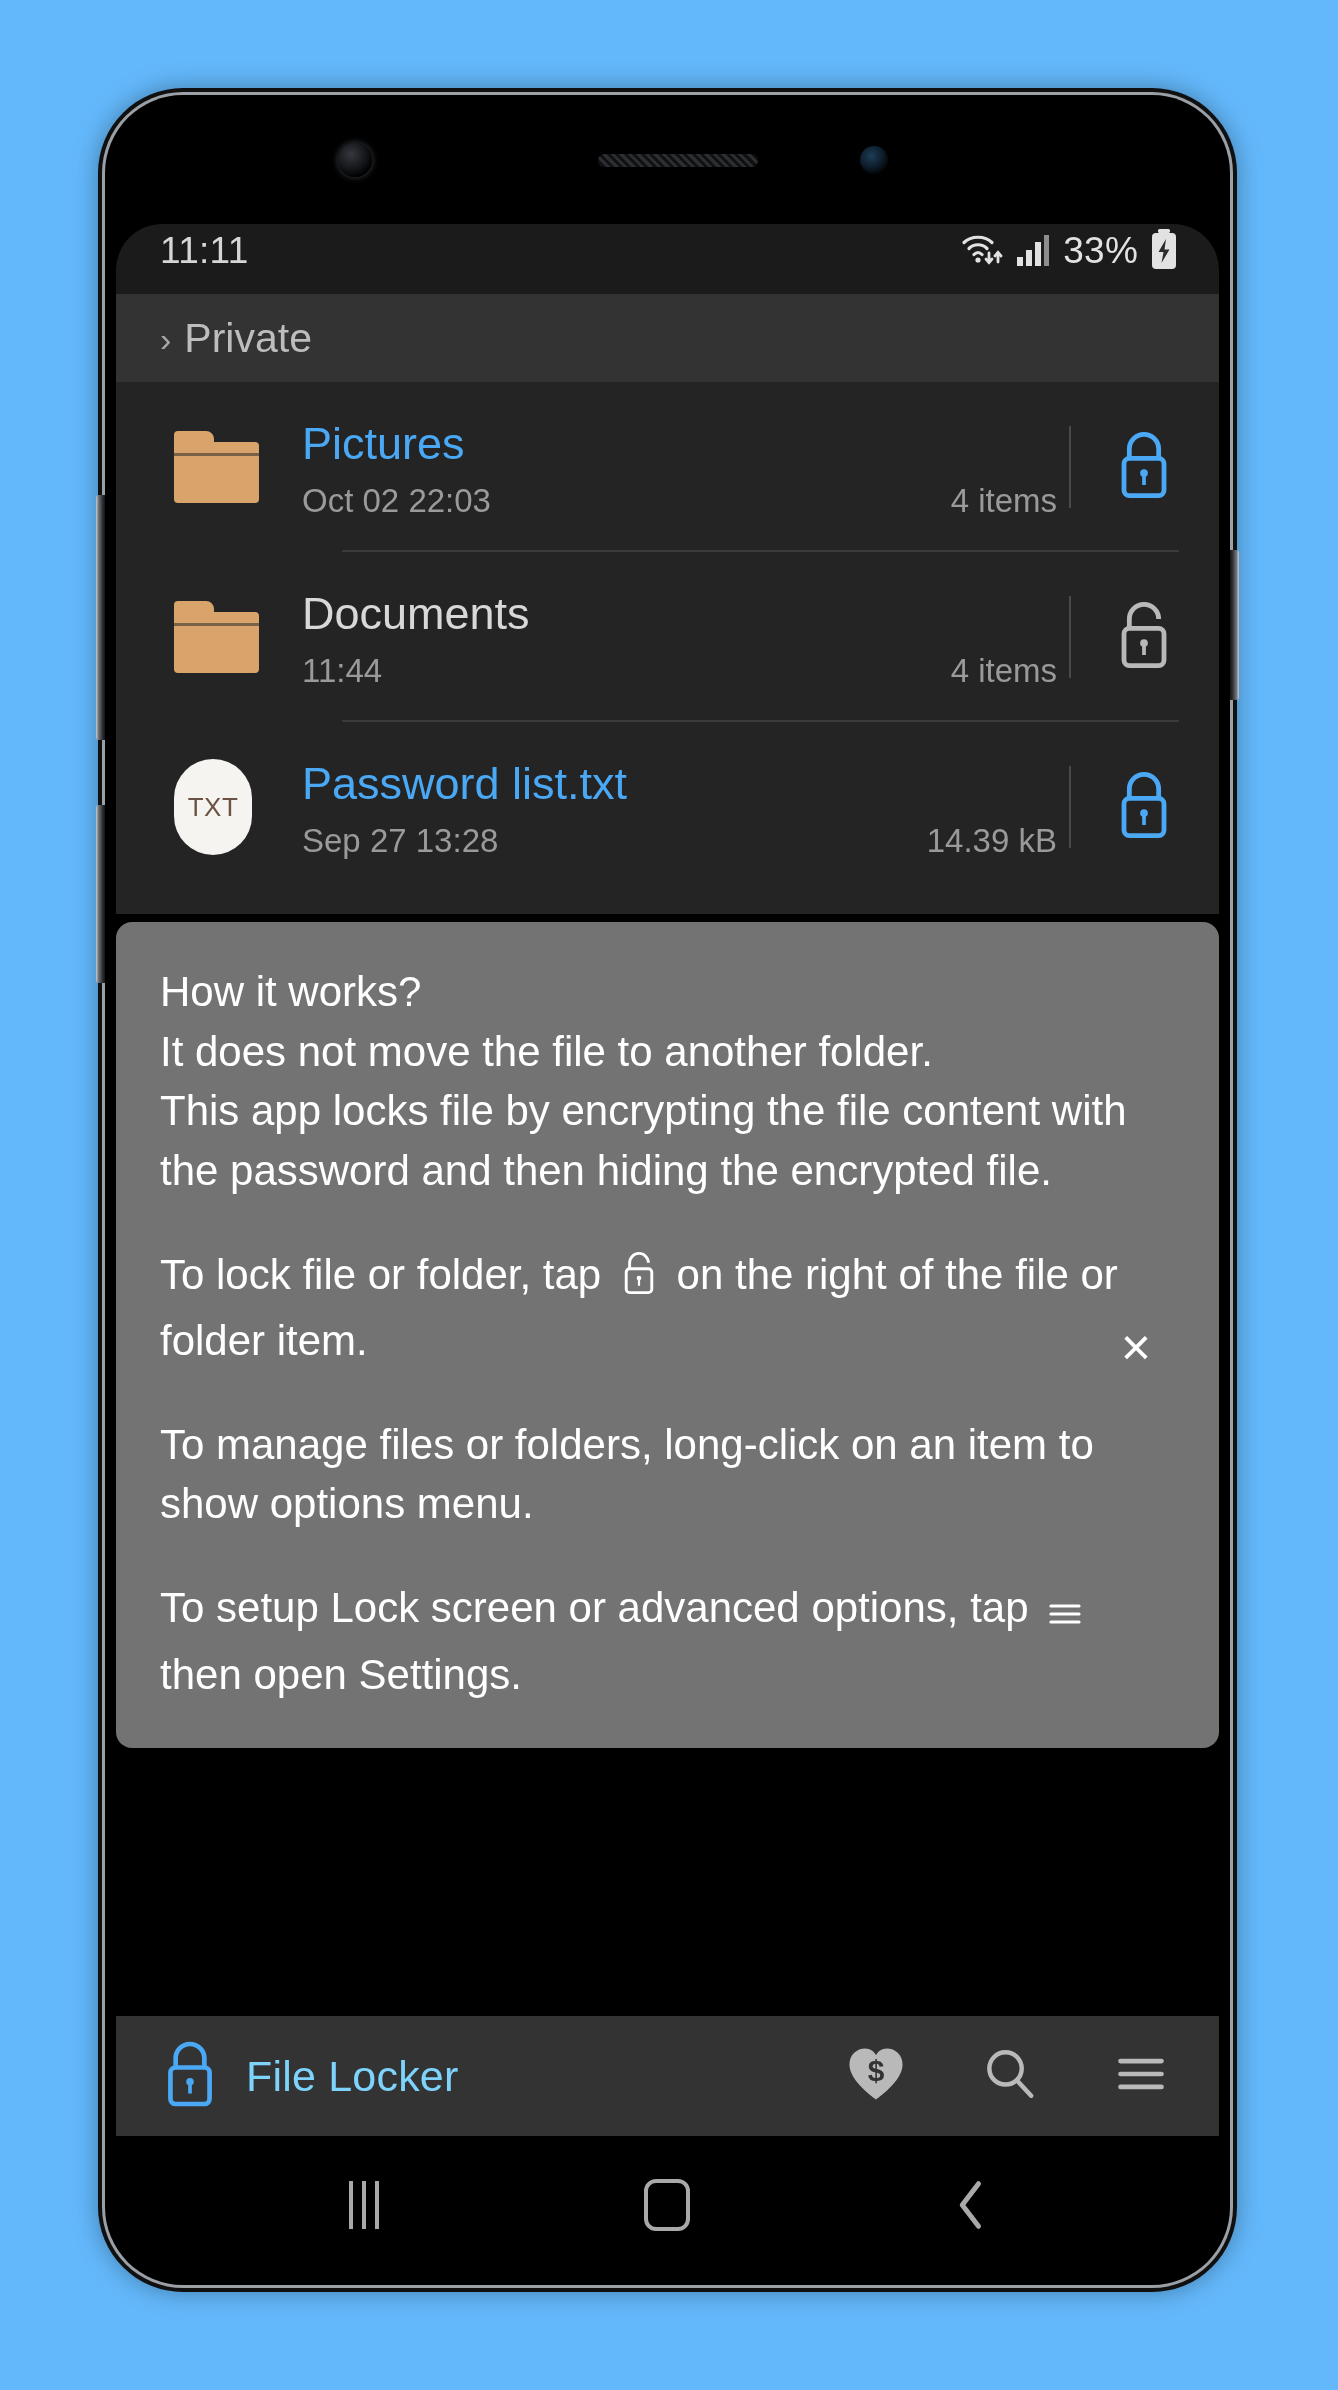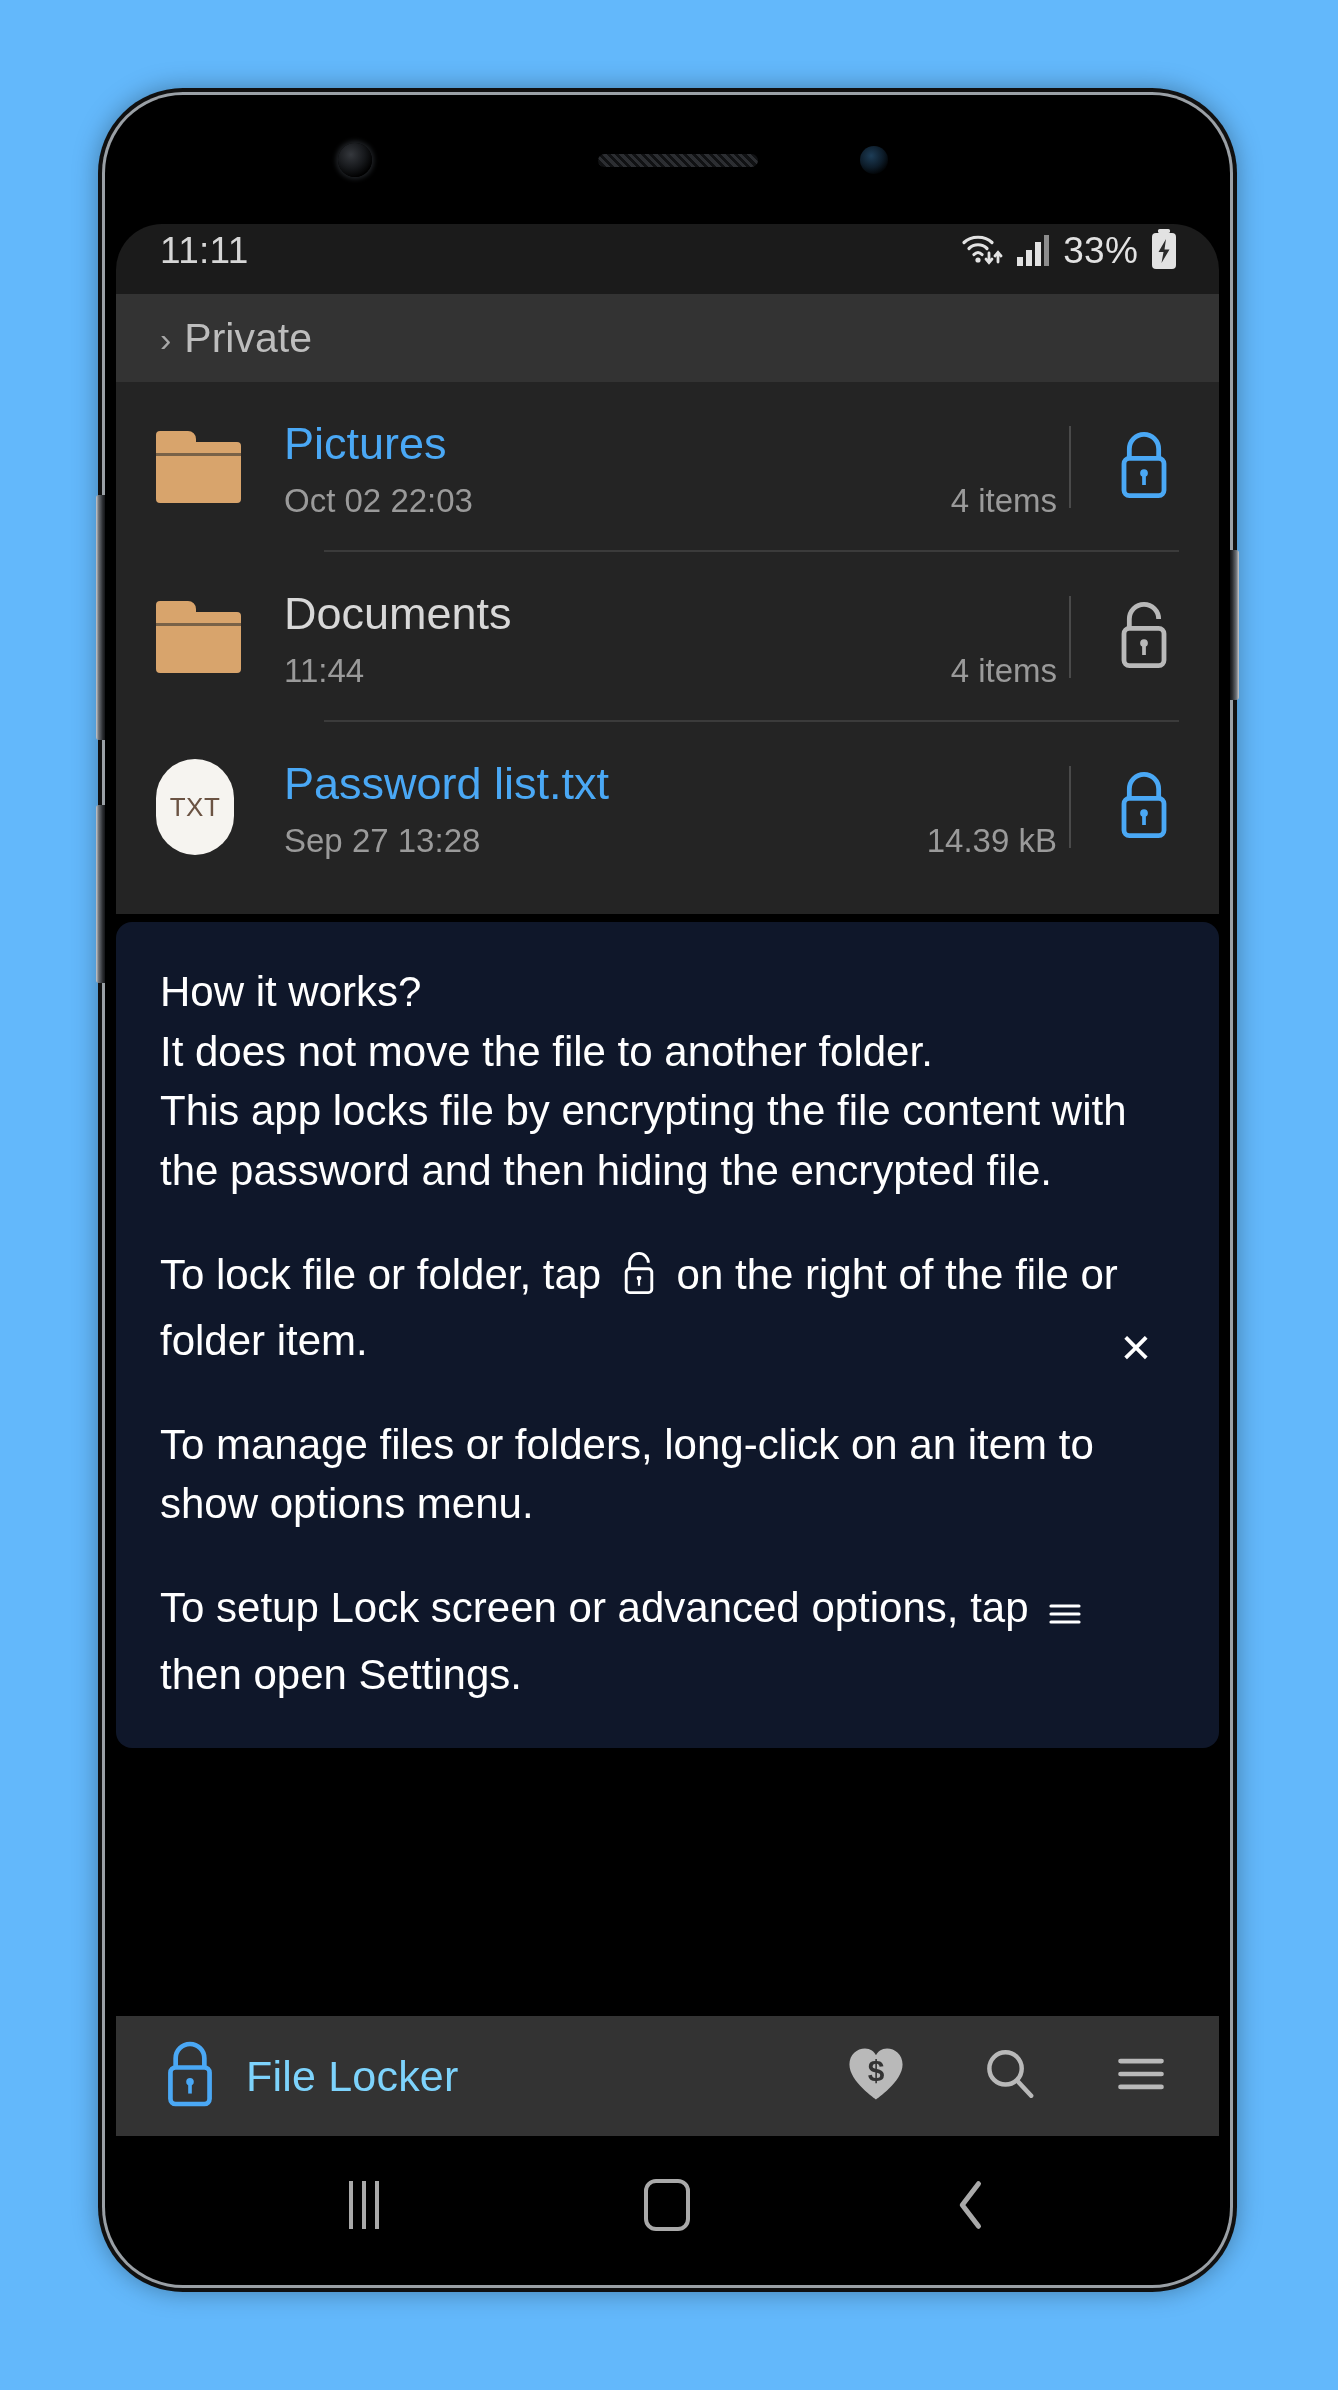--- a/index.html
+++ b/index.html
@@ -146,20 +146,21 @@
     background: #242424;
     height: 532px;
     overflow: hidden;
   }
   .file-row {
     position: relative;
     height: 170px;
     display: flex;
     align-items: center;
     padding: 0 0 0 40px;
+    margin-left: 18px;
   }
   .row-divider {
     position: absolute;
     left: 208px; right: 40px; bottom: 0;
     height: 2px;
     background: #3b3b3b;
   }
   .file-icon-wrap {
     width: 128px;
     display: flex;
@@ -248,21 +249,21 @@
     background: #4a4a4a;
   }
 
   
   #info-panel {
     position: absolute;
     left: 0;
     top: 698px;
     width: 1103px;
     margin-left: 0;
-    background: #0f172a;
+    background: #737373;
     border-radius: 16px;
     padding: 40px 42px 44px 44px;
     z-index: 5;
   }
   #info-panel p {
     color: #fff;
     font-size: 42px;
     line-height: 1.42;
   }
   .spacer-p { height: 44px; }

